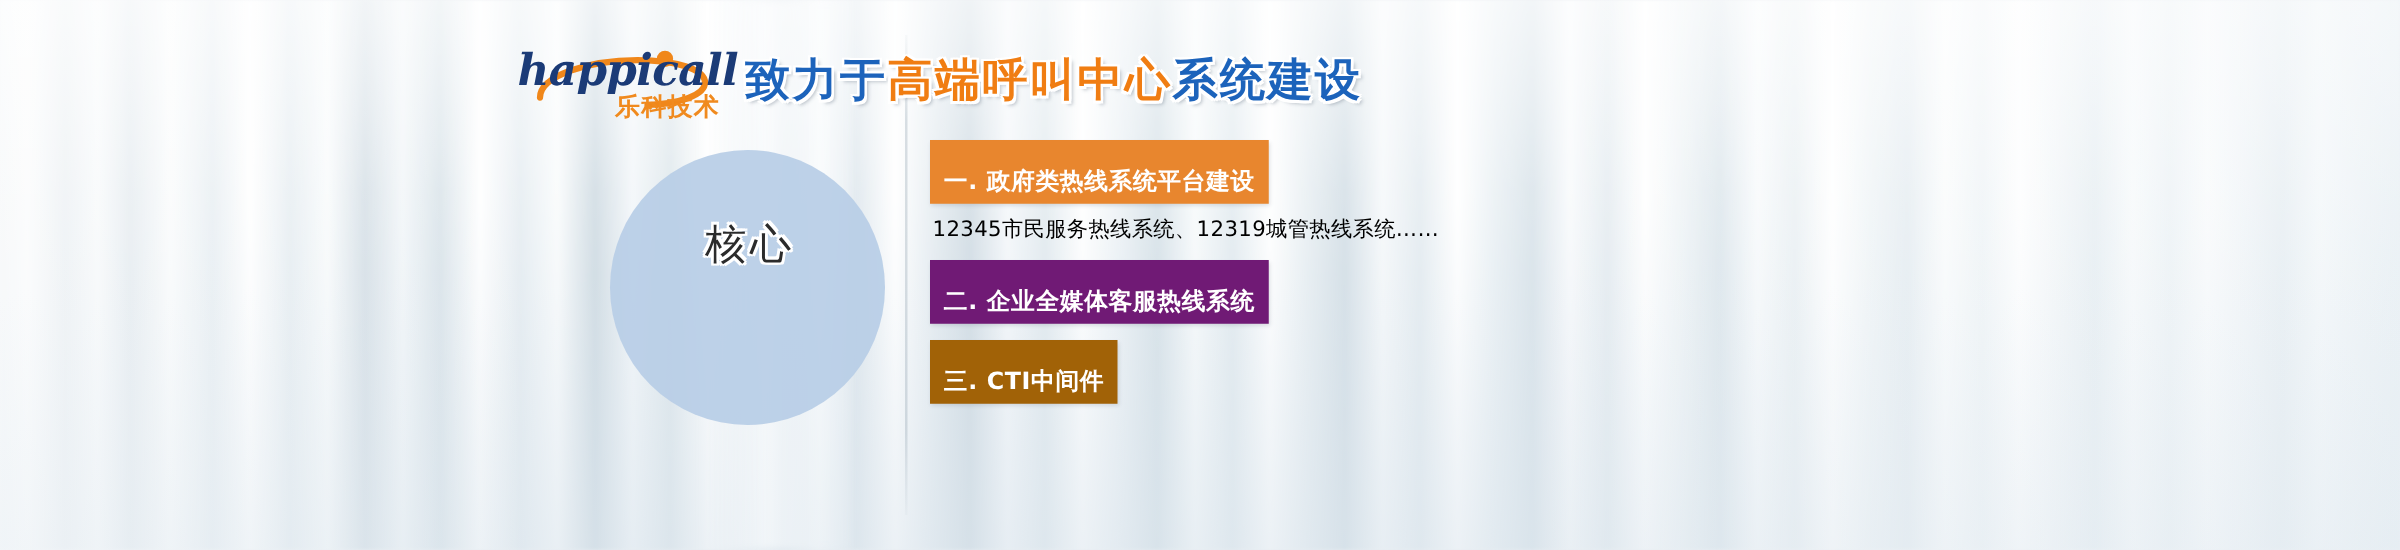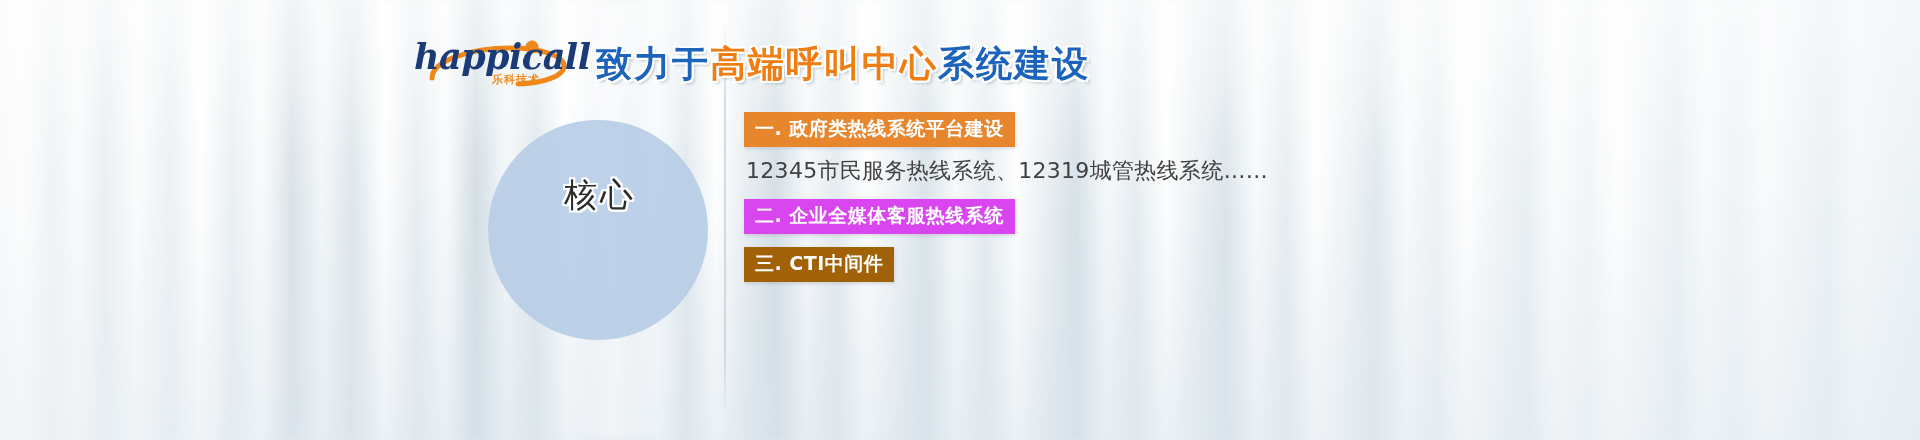--- a/index.html
+++ b/index.html
@@ -132,21 +132,21 @@
     font-size: 35px;
     letter-spacing: -0.5px;
     color: #1b3b77;
   }
   .logo-cn {
     position: absolute;
     left: 78px;
     top: 38px;
     font-family: "DejaVu Sans", "Liberation Sans", sans-serif;
     font-weight: 700;
-    font-size: 11px;
+    font-size: 20px;
     letter-spacing: 1px;
     color: #f08a1e;
   }
 
   
   .headline {
     position: absolute;
     left: 596px;
     top: 40px;
     white-space: nowrap;
@@ -169,35 +169,35 @@
     position: absolute;
     left: 744px;
     top: 112px;
     width: 700px;
   }
   .product { margin-bottom: 13px; }
   .product:last-child { margin-bottom: 0; }
 
   .product-title {
     display: inline-block;
-    padding: 4px 11px 5px 11px;
+    padding: 20px 11px 5px 11px;
     color: #ffffff;
     font-family: "DejaVu Sans", "Liberation Sans", sans-serif;
     font-weight: 700;
     font-size: 19px;
     letter-spacing: 0.5px;
     white-space: nowrap;
     box-shadow: 1px 2px 3px rgba(90,100,110,0.18);
   }
   .product-desc {
     margin-top: 9px;
     padding-left: 2px;
-    color: #404040;
-    font-family: "DejaVu Sans", "Liberation Sans", sans-serif;
-    font-size: 22px;
+    color: #000000;
+    font-family: "DejaVu Sans", "Liberation Sans", sans-serif;
+    font-size: 17px;
     letter-spacing: 0.3px;
     white-space: nowrap;
   }
 </style>
 </head>
 <body>
 
 <div class="banner">
 
   <div class="bg-base"></div>
@@ -227,21 +227,21 @@
   </div>
 
   <div class="products">
 
     <div class="product">
       <div class="product-title" style="background:#e8862e">一. 政府类热线系统平台建设</div>
       <div class="product-desc">12345市民服务热线系统、12319城管热线系统……</div>
     </div>
 
     <div class="product">
-      <div class="product-title" style="background:#d946ef">二. 企业全媒体客服热线系统</div>
+      <div class="product-title" style="background:#701a75">二. 企业全媒体客服热线系统</div>
     </div>
 
     <div class="product">
       <div class="product-title" style="background:#a16207">三. CTI中间件</div>
     </div>
 
   </div>
 
 </div>
 

